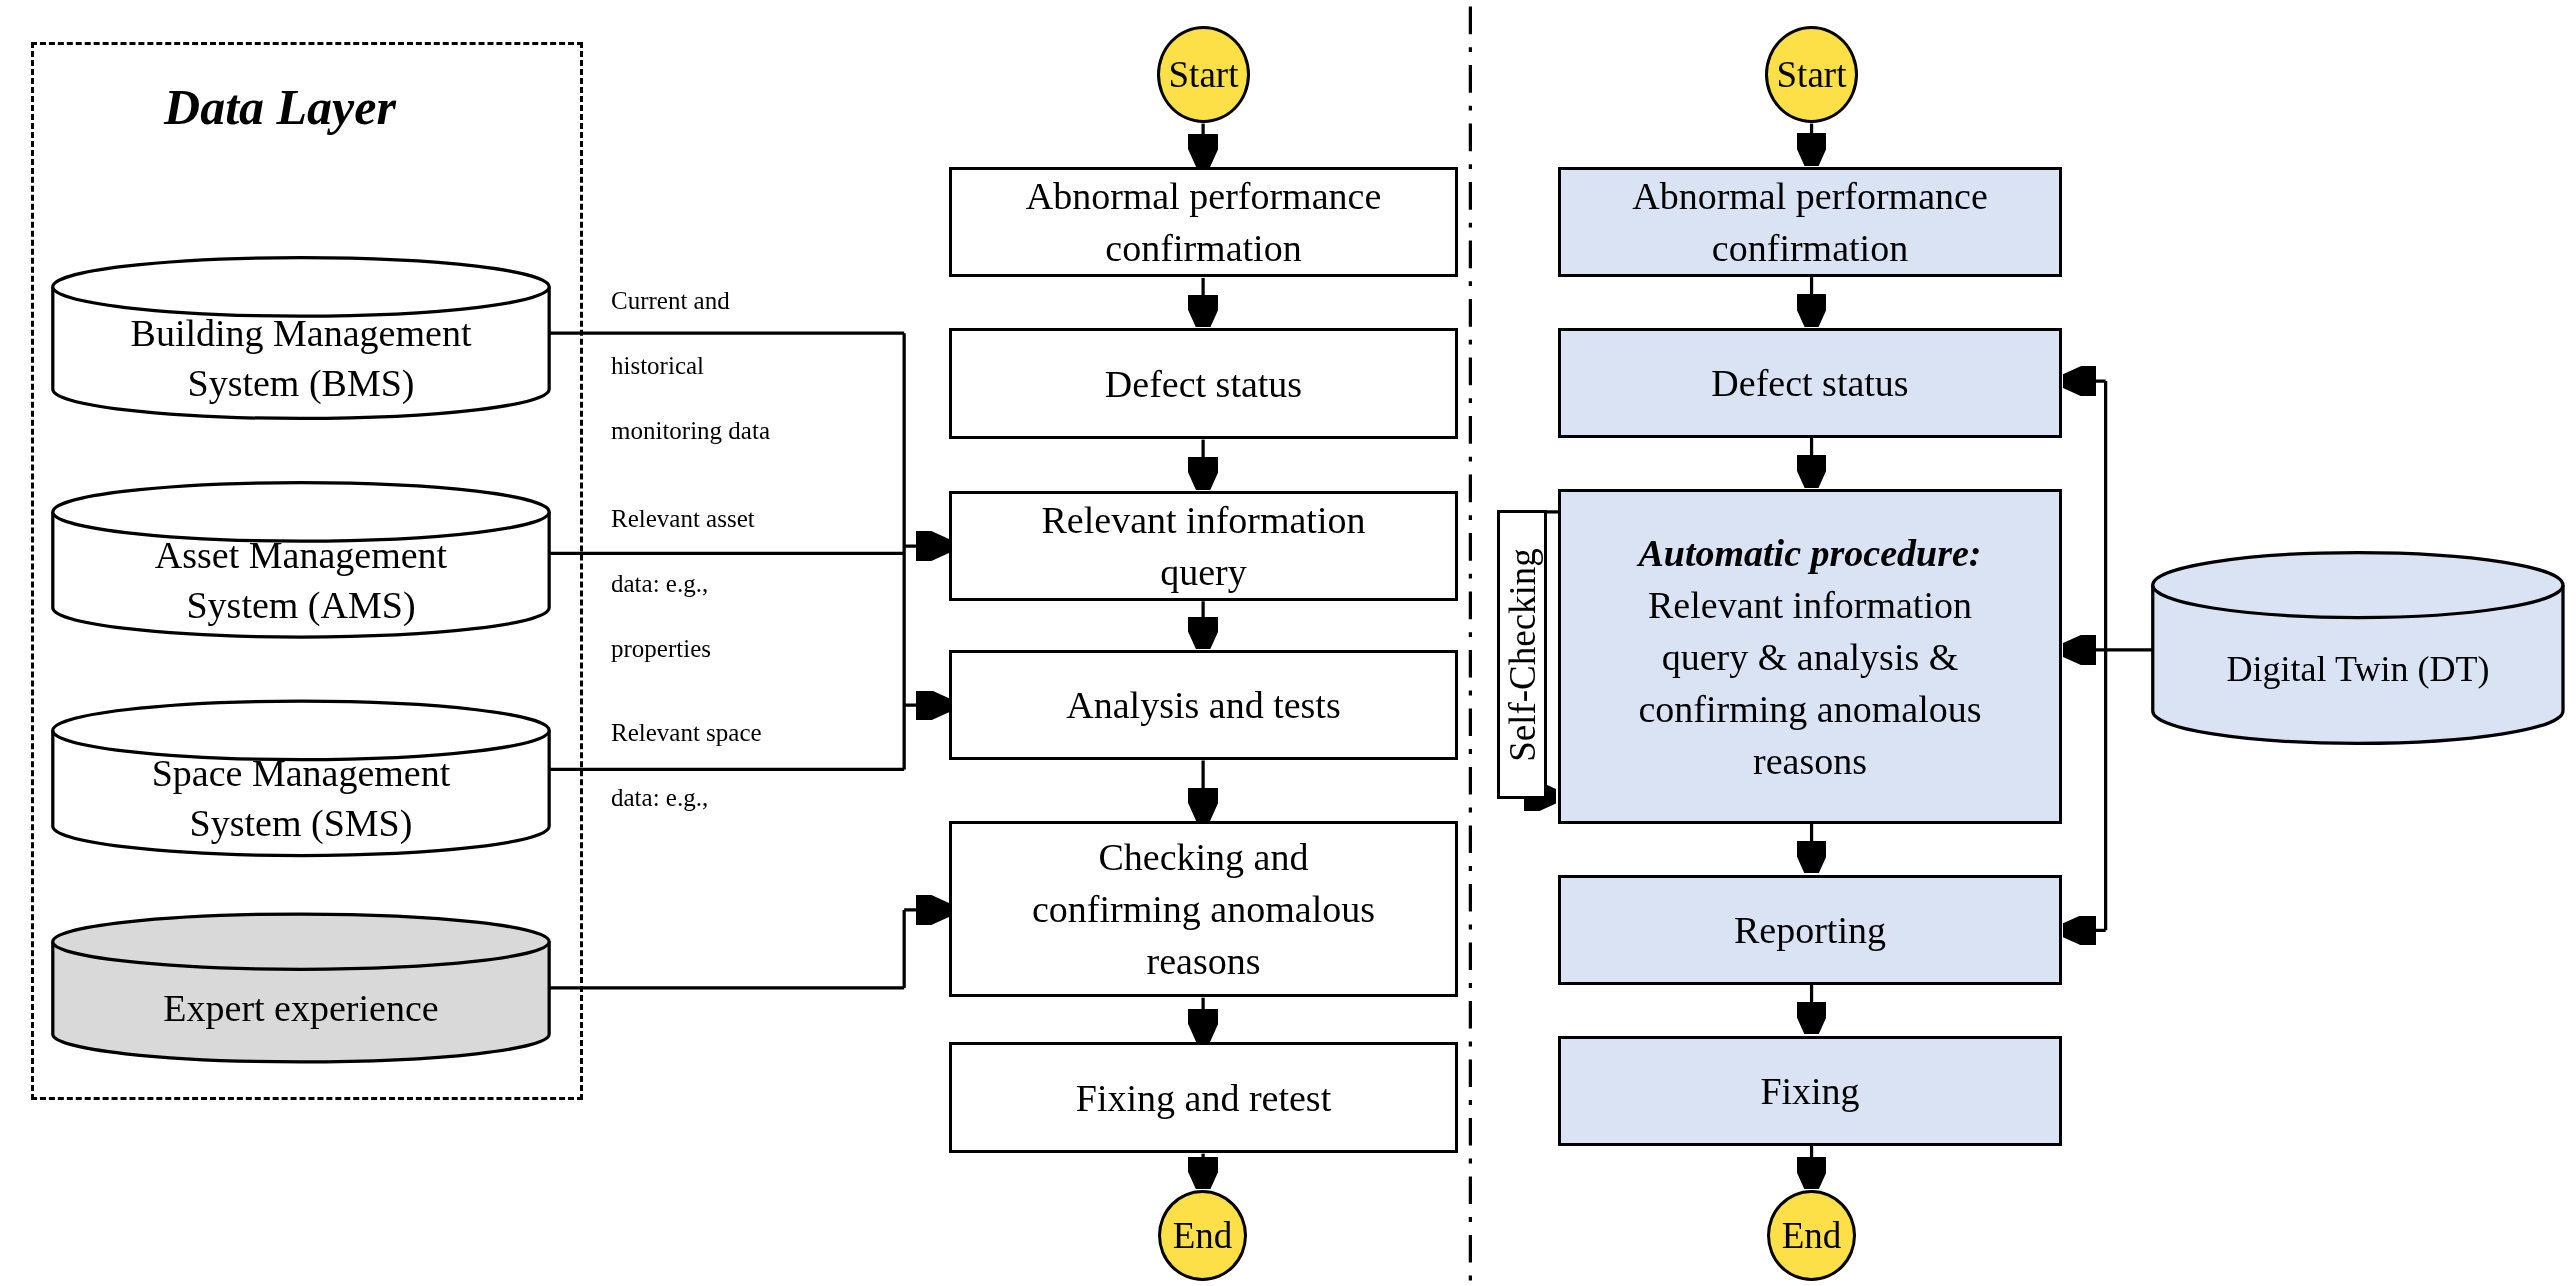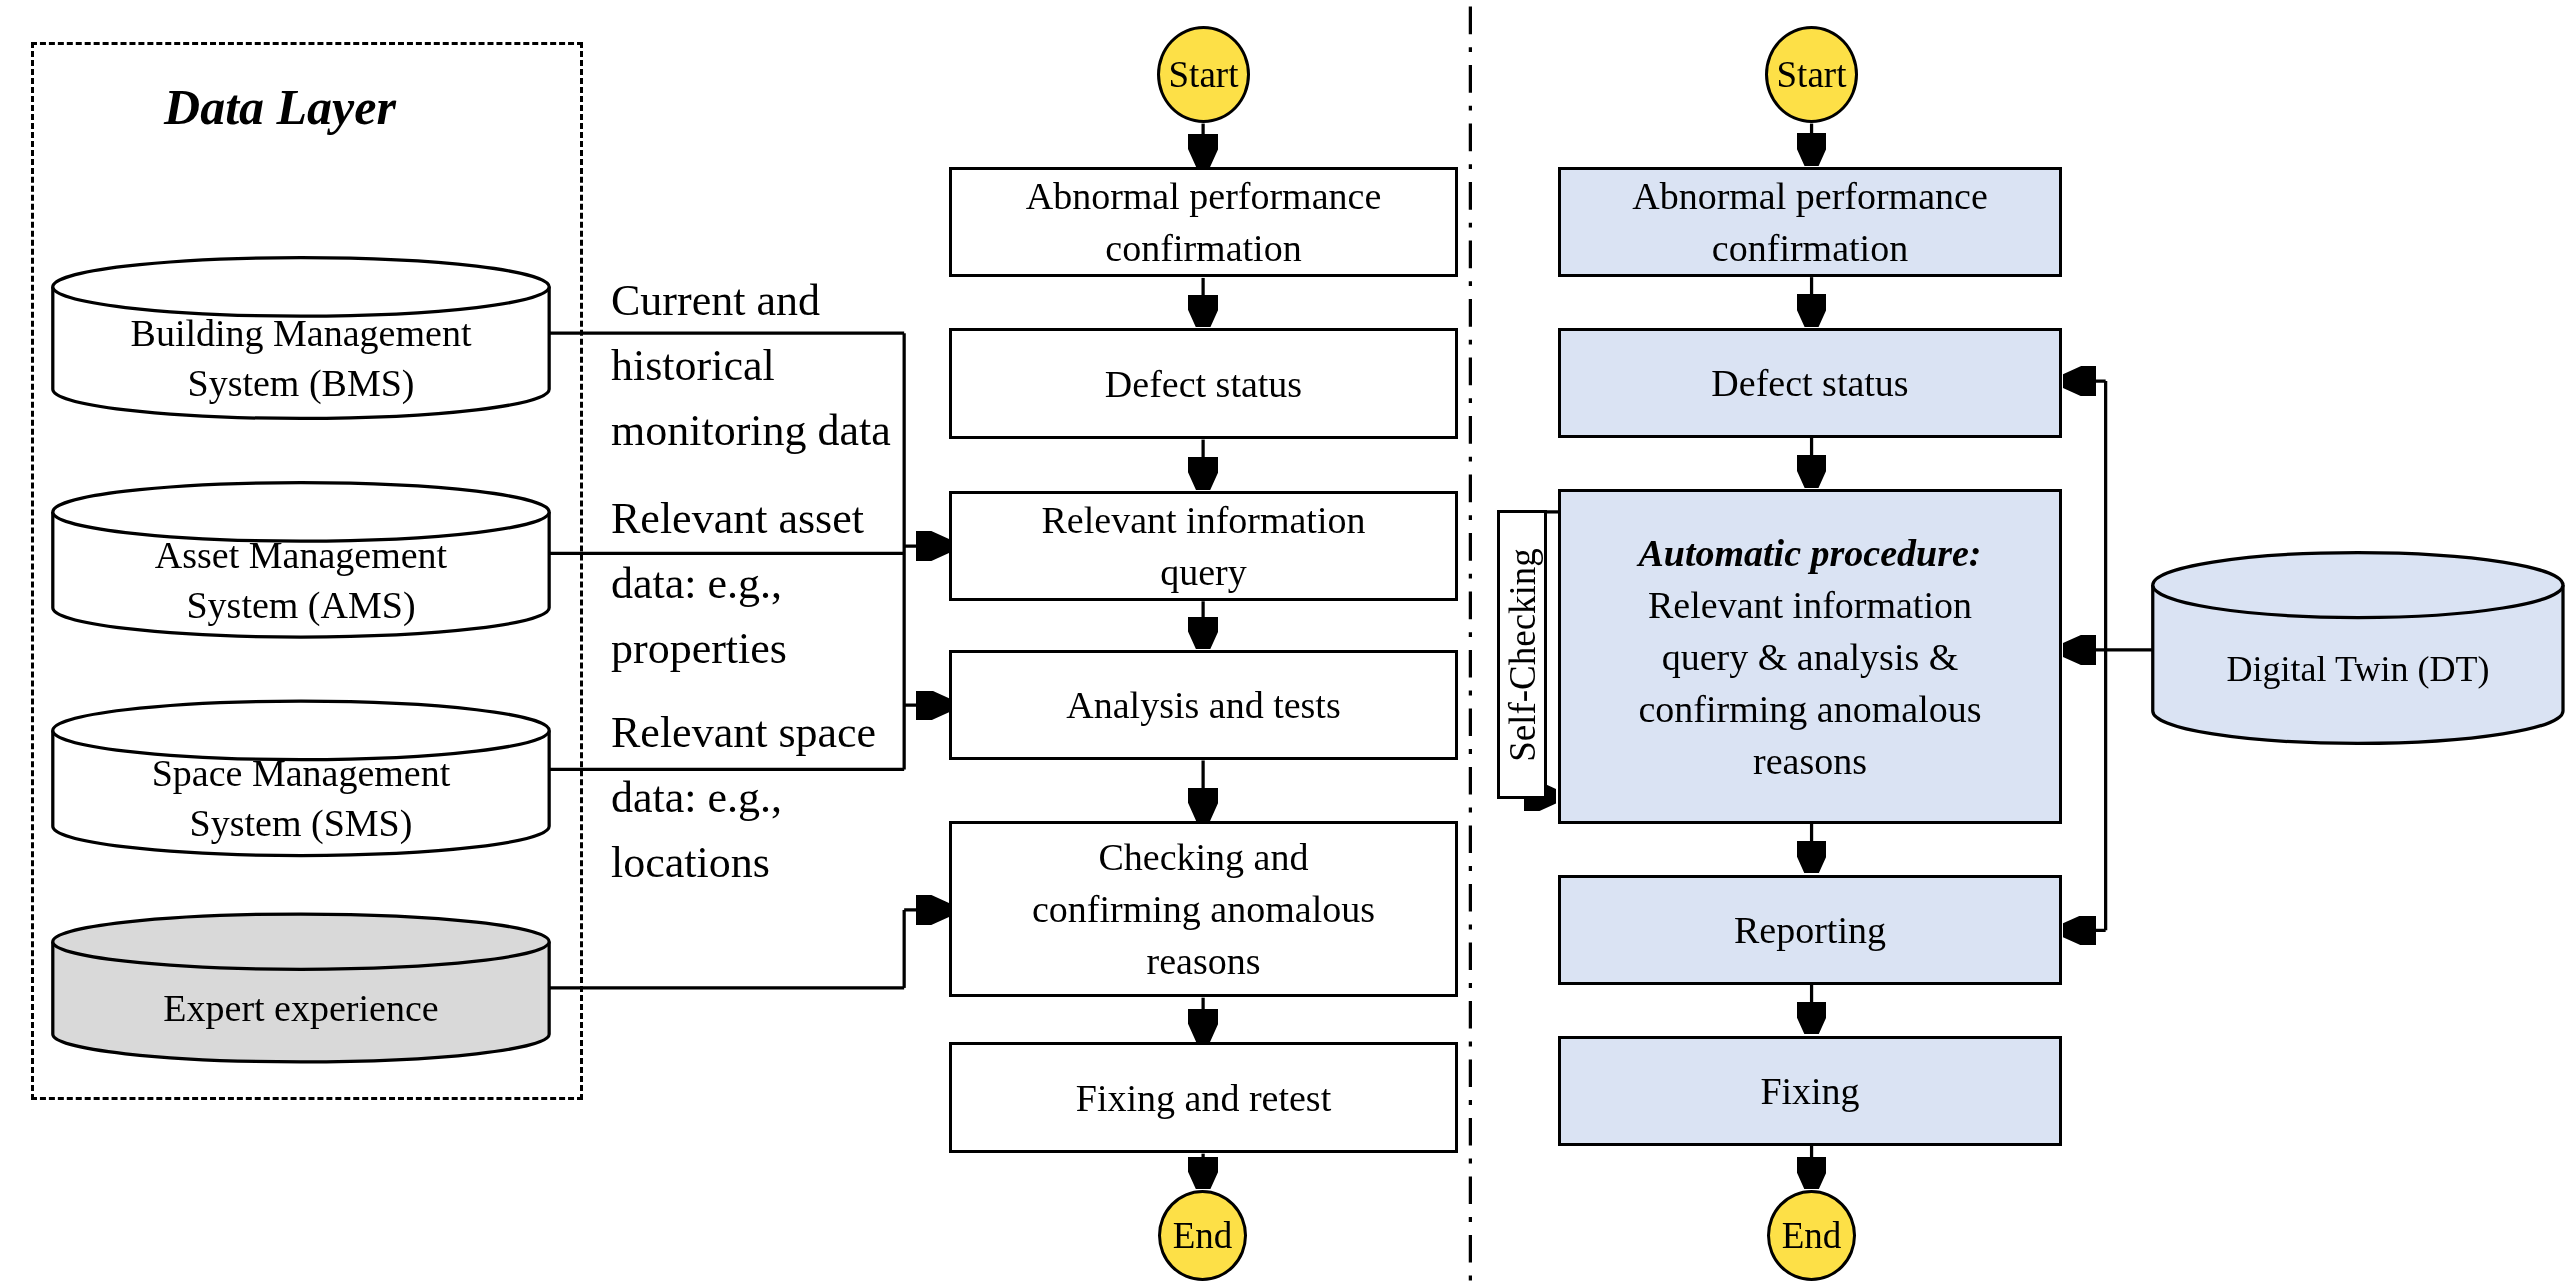--- a/index.html
+++ b/index.html
@@ -19,21 +19,21 @@
   .layer-title{
     position:absolute;left:77px;top:78px;width:406px;text-align:center;
     font-size:50px;font-weight:bold;font-style:italic;
   }
   .cyl-label{
     position:absolute;display:flex;flex-direction:column;justify-content:center;
     align-items:center;text-align:center;font-size:38px;line-height:50px;
     box-sizing:border-box;padding-top:39px;
   }
   .note{
-    position:absolute;width:309px;font-size:44px;line-height:65px;text-align:left;
+    position:absolute;width:309px;font-size:25px;line-height:65px;text-align:left;
   }
   .note span{display:block;}
   .box{
     position:absolute;border:3.2px solid #000;box-sizing:border-box;background:#fff;
     display:flex;flex-direction:column;justify-content:center;align-items:center;
     text-align:center;font-size:38px;line-height:52px;
   }
   .box.blue{background:#dae3f3;}
   .box span{display:block;}
   .bi{font-weight:bold;font-style:italic;}
@@ -151,21 +151,20 @@
     <span>monitoring data</span>
   </div>
   <div class="note" style="left:611px;top:486px;">
     <span>Relevant asset</span>
     <span>data: e.g.,</span>
     <span>properties</span>
   </div>
   <div class="note" style="left:611px;top:700px;">
     <span>Relevant space</span>
     <span>data: e.g.,</span>
-    <span>locations</span>
   </div>
 
   <div class="terminator" style="left:1157px;top:26px;width:93px;height:97px;">Start</div>
 
   <div class="box" style="left:949px;top:167px;width:509px;height:110px;">
     <span>Abnormal performance</span>
     <span>confirmation</span>
   </div>
   <div class="box" style="left:949px;top:328px;width:509px;height:111px;">
     <span>Defect status</span>

